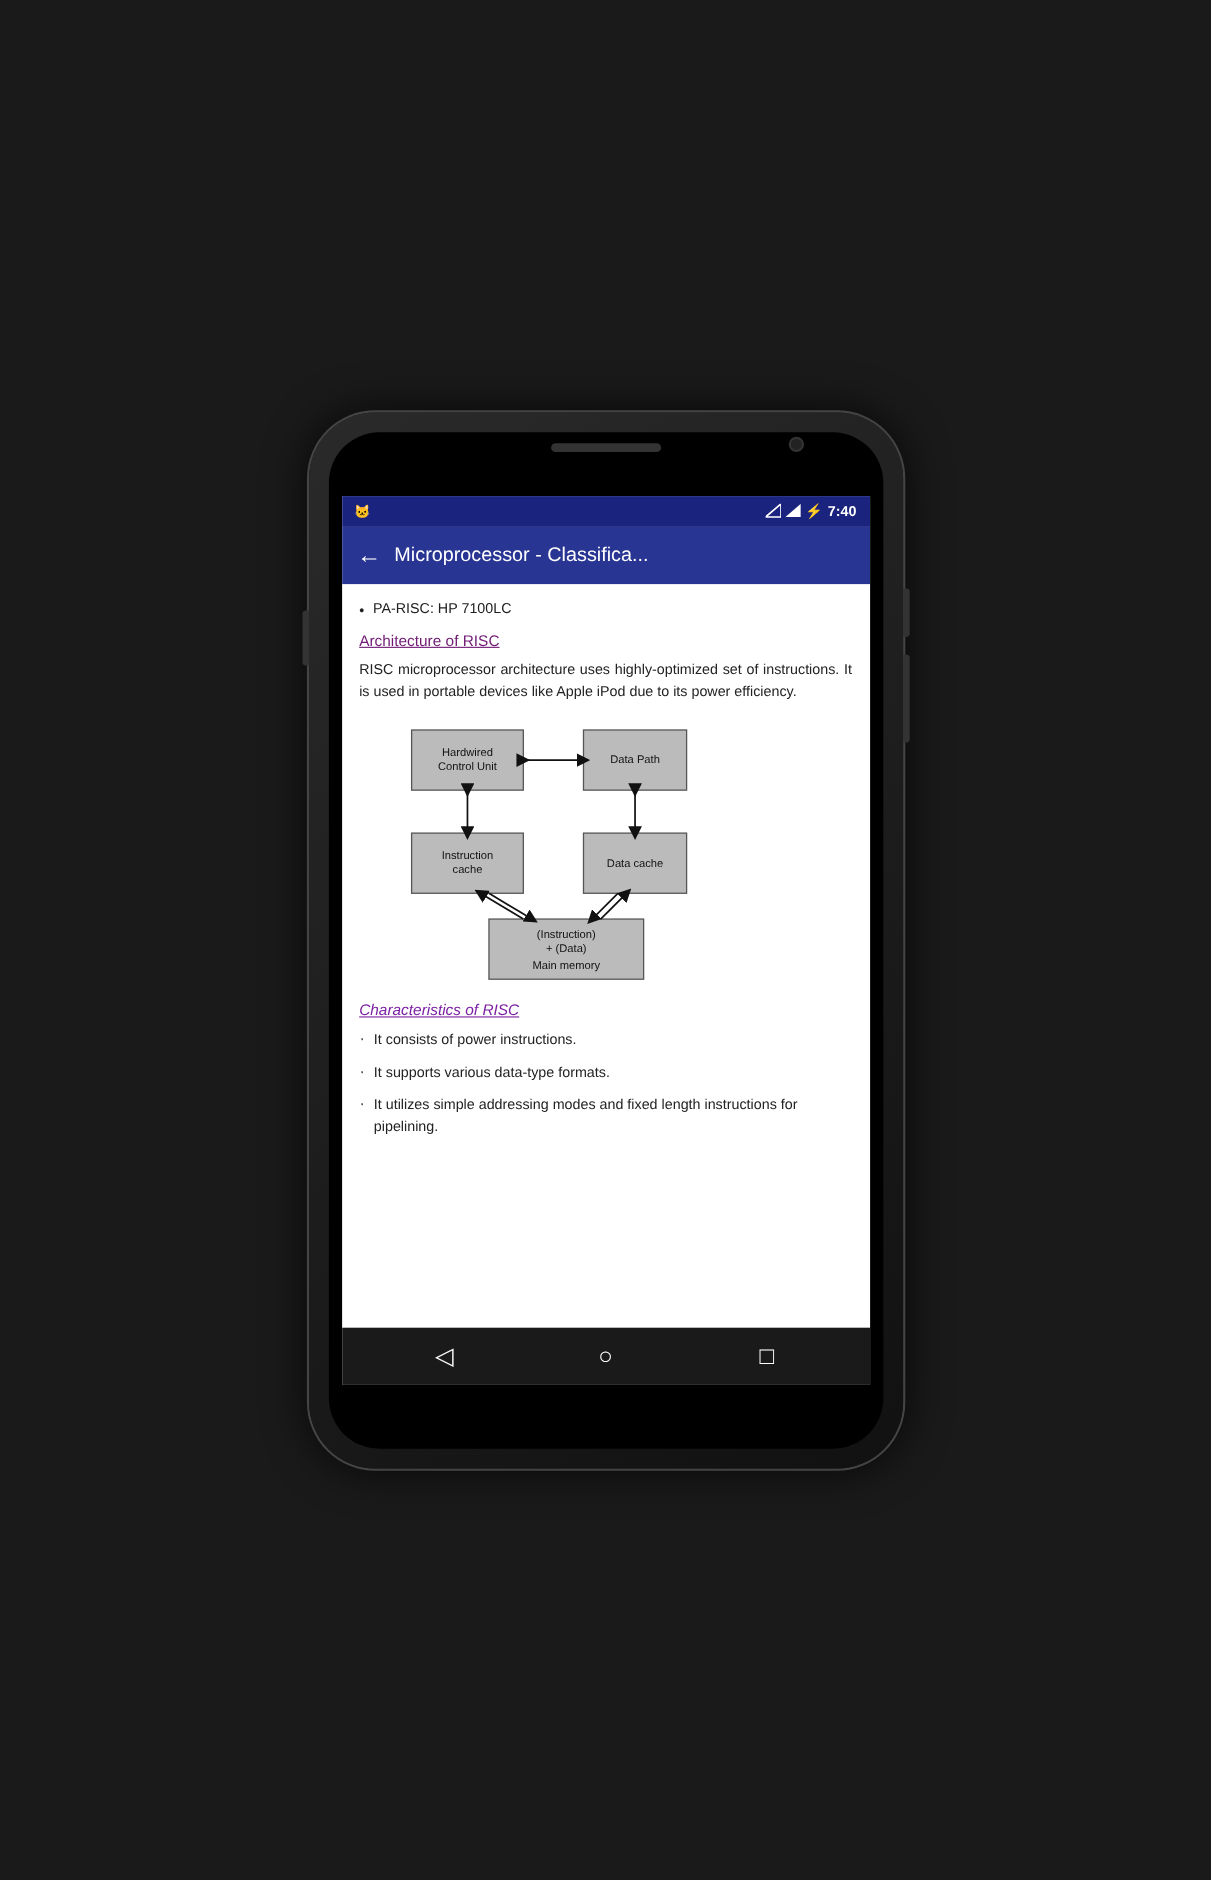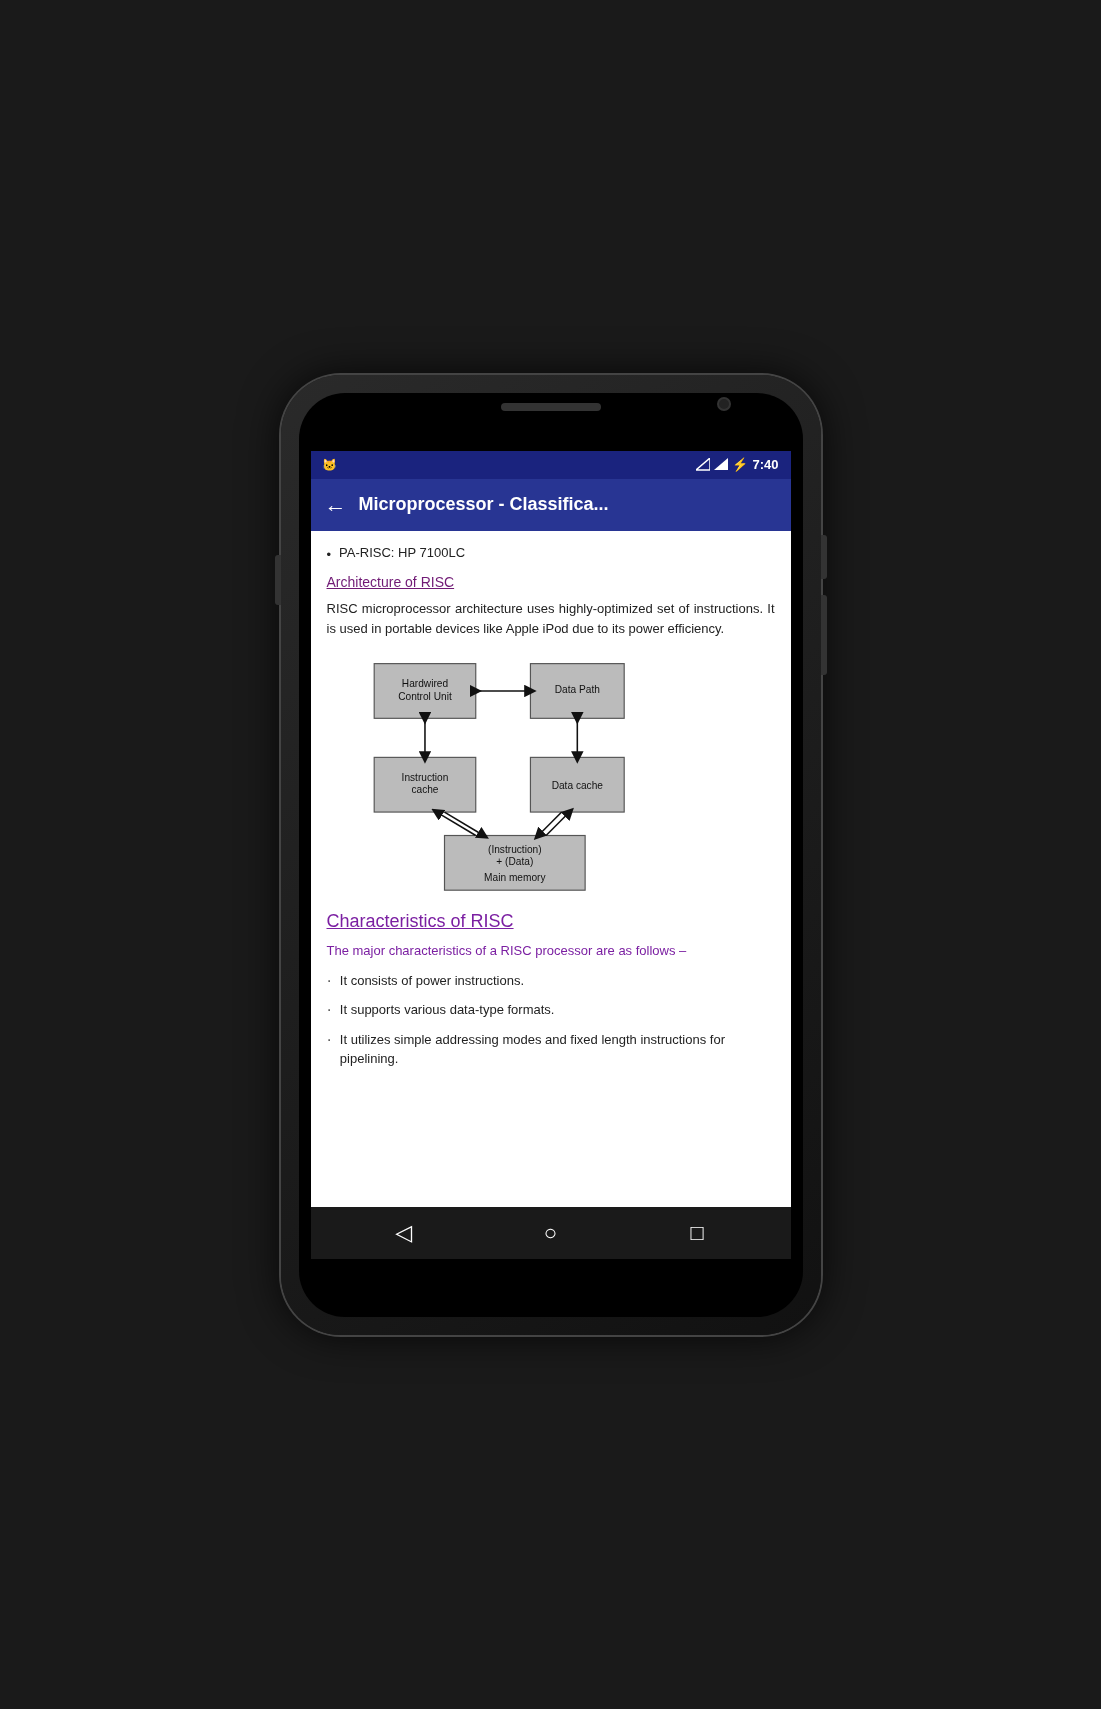--- a/index.html
+++ b/index.html
@@ -105,21 +105,21 @@
 
     .back-button {
       font-size: 22px;
       margin-right: 12px;
       cursor: pointer;
       color: white;
     }
 
     .app-title {
       font-size: 18px;
-      font-weight: bold;
+      font-weight: normal;
       color: white;
     }
 
     
     .content {
       flex: 1;
       overflow-y: auto;
       padding: 12px 16px;
       font-size: 13px;
       line-height: 1.5;
@@ -160,24 +160,25 @@
     }
 
     .diagram-svg {
       width: 360px;
       height: 250px;
     }
 
     .section-link-purple {
       color: #7b1fa2;
       text-decoration: underline;
-      font-size: 18px;
+      font-size: 14px;
       margin: 8px 0 6px 0;
       display: block;
       cursor: pointer;
+      font-style: italic;
     }
 
     .section-text-purple {
       color: #7b1fa2;
       font-size: 13px;
       margin-bottom: 10px;
     }
 
     .char-list {
       list-style: none;
@@ -334,21 +335,20 @@
             <defs>
               <marker id="arrow" markerWidth="8" markerHeight="8" refX="4" refY="4" orient="auto">
                 <path d="M0,0 L0,8 L8,4 z" fill="#111"></path>
               </marker>
             </defs>
           </svg>
         </div>
 
         <a class="section-link-purple">Characteristics of RISC</a>
 
-        <p class="section-text-purple">The major characteristics of a RISC processor are as follows –</p>
 
         <ul class="char-list">
           <li>
             <span class="char-bullet">·</span>
             <span>It consists of power instructions.</span>
           </li>
           <li>
             <span class="char-bullet">·</span>
             <span>It supports various data-type formats.</span>
           </li>

